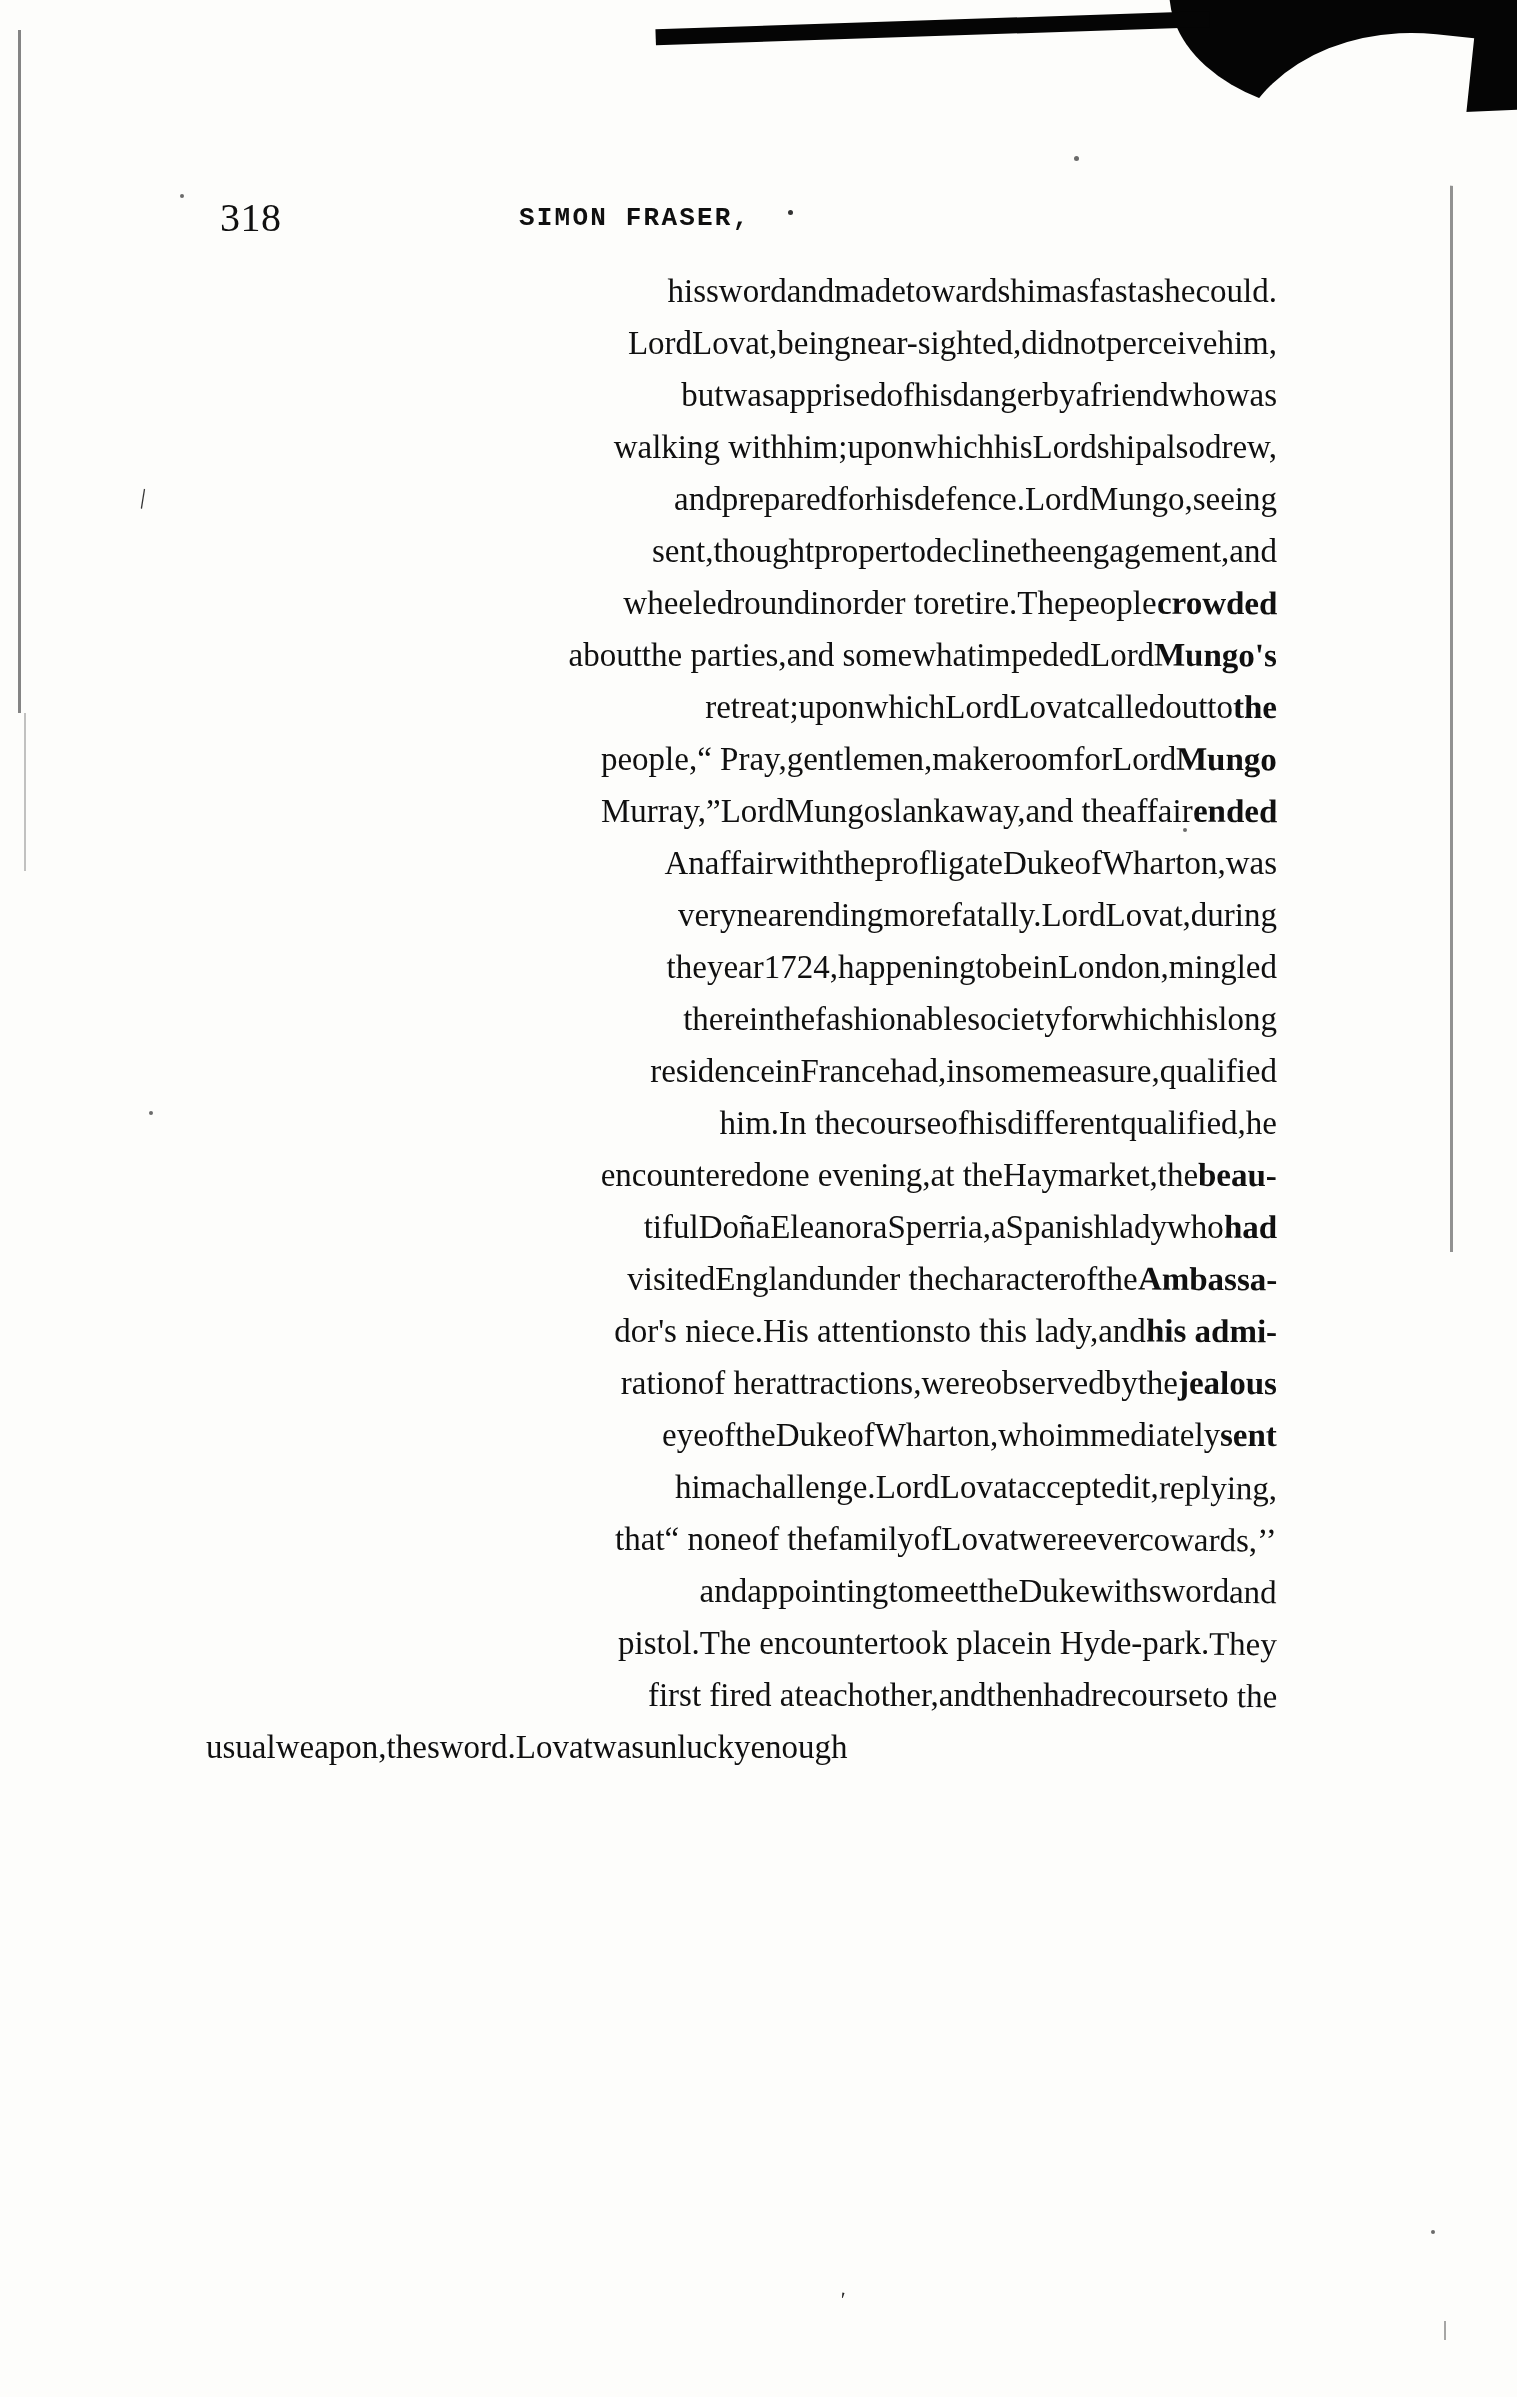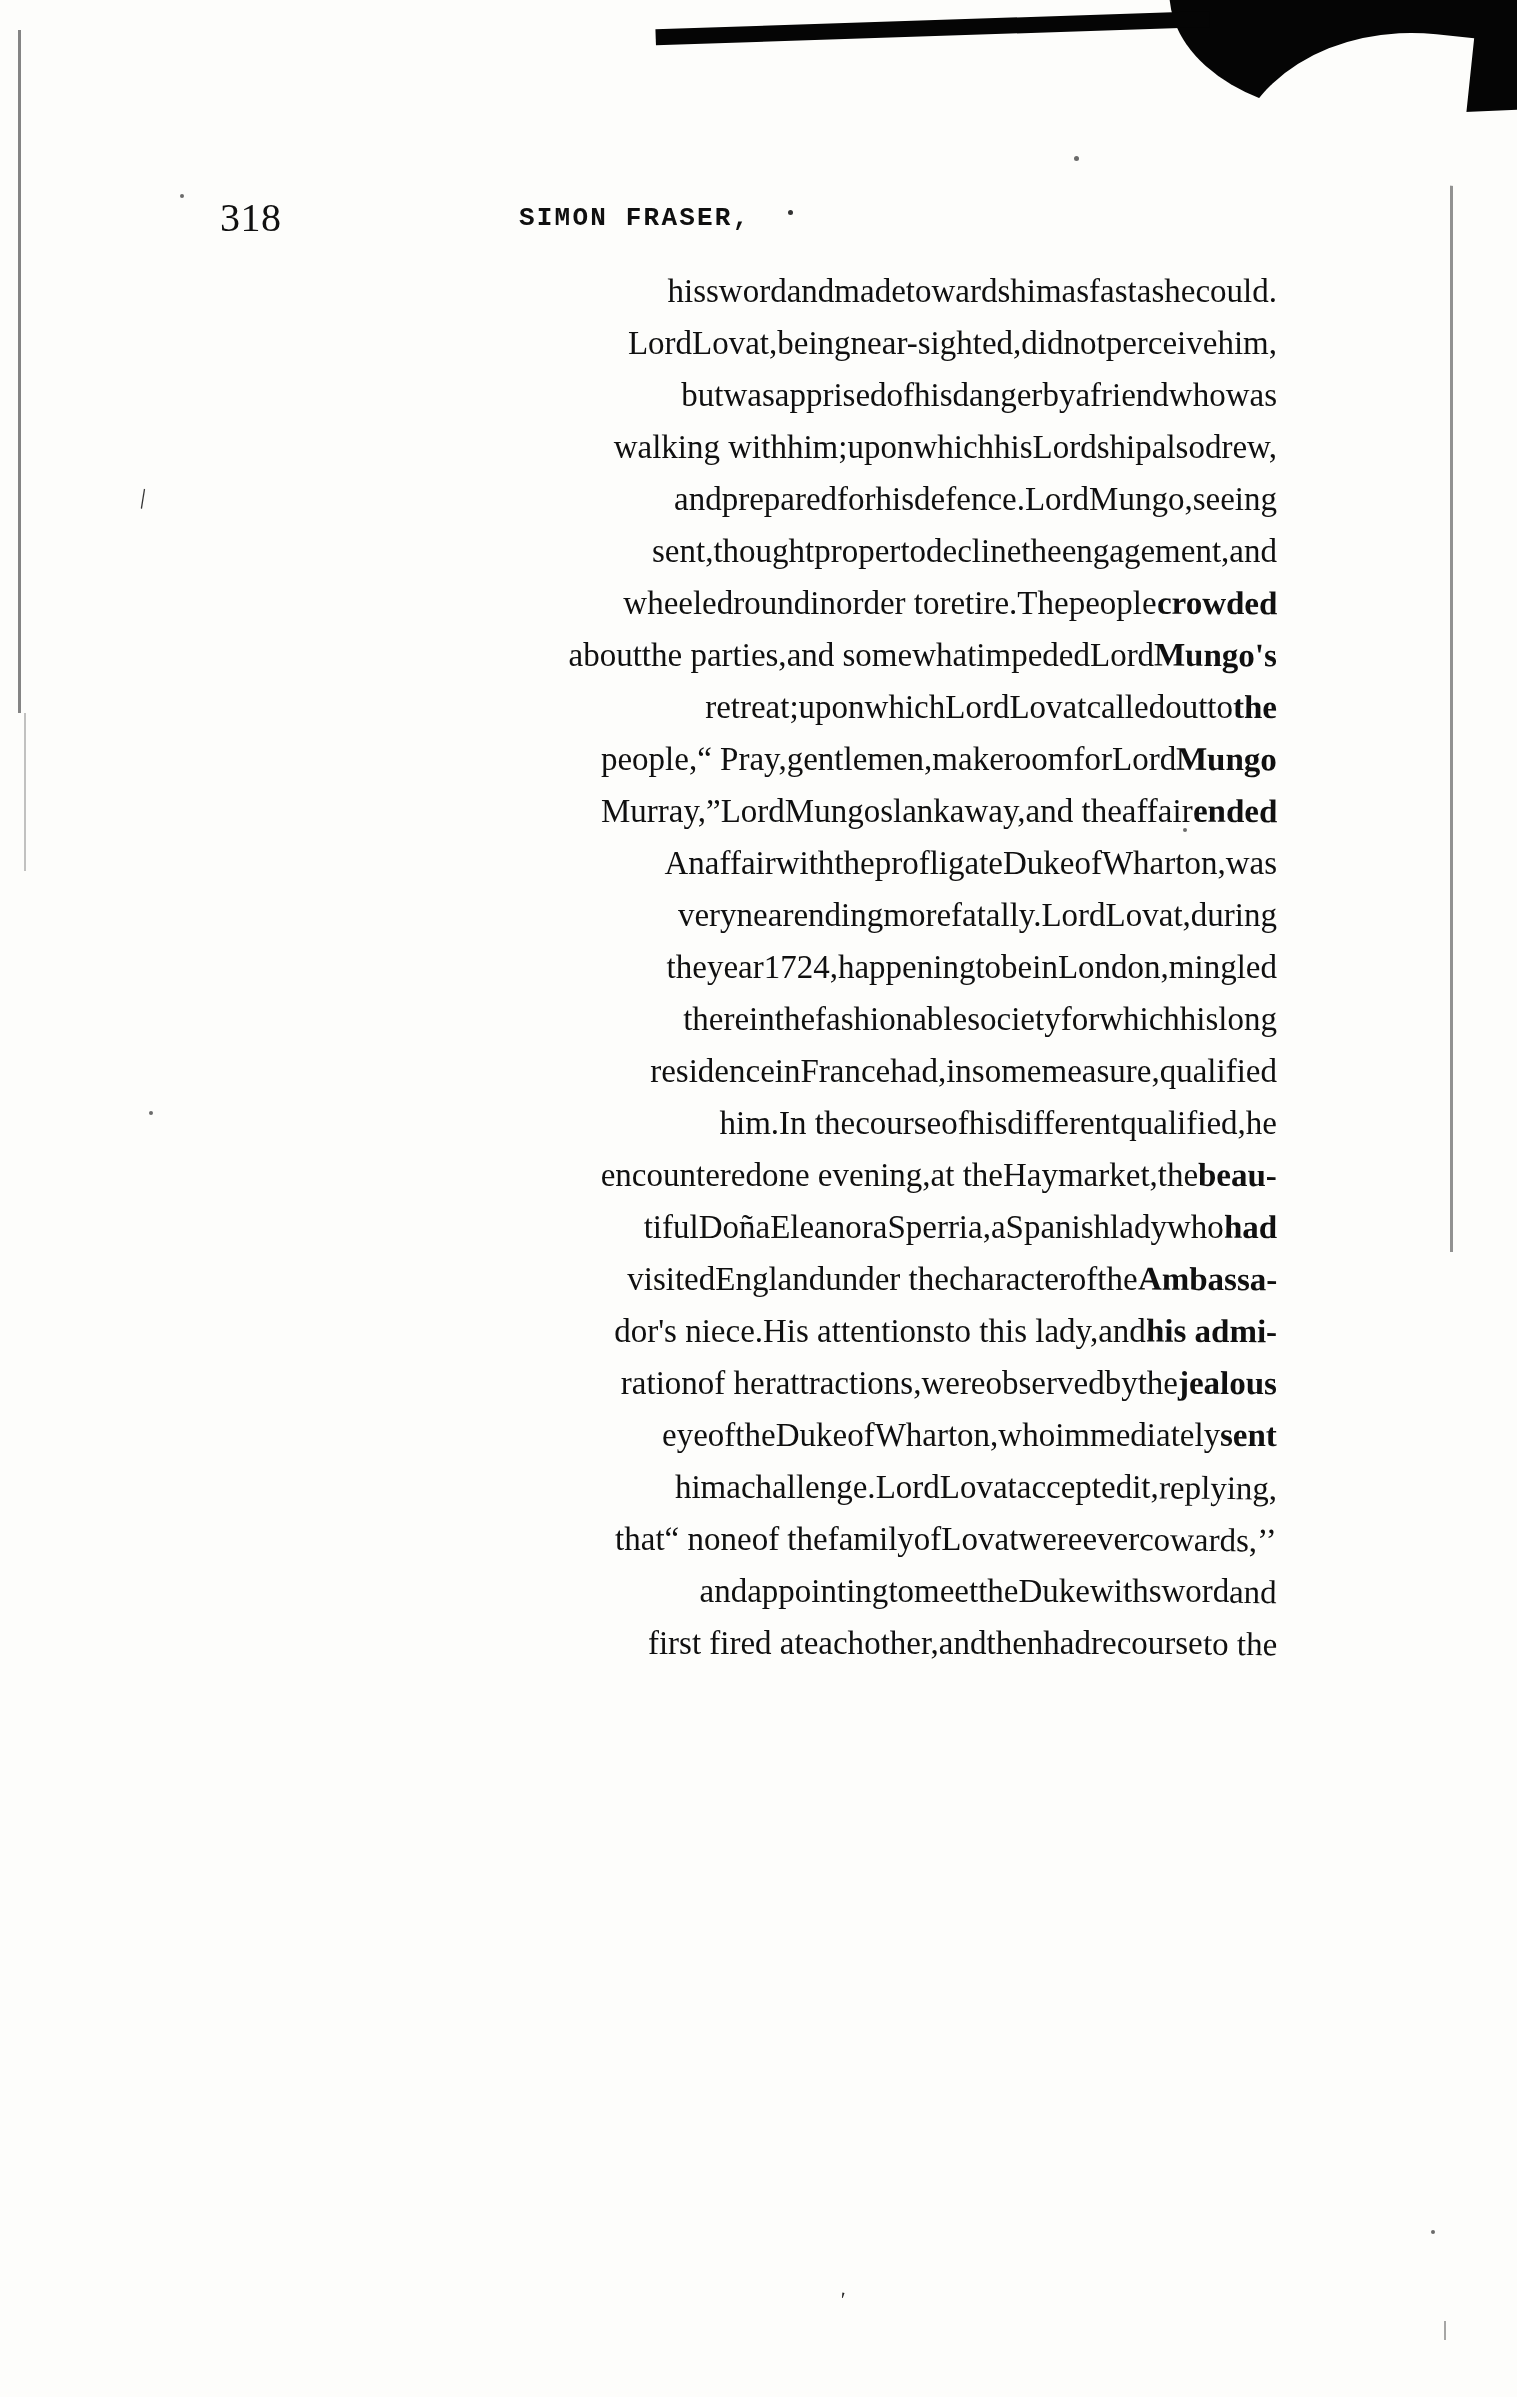--- a/index.html
+++ b/index.html
@@ -459,26 +459,34 @@
           <span>appointing</span>
           <span>to</span>
           <span>meet</span>
           <span>the</span>
           <span>Duke</span>
           <span>with</span>
           <span>sword</span>
           <span class="slant2">and</span>
         </div>
         <div class="line just">
+          <span>pistol.</span>
+          <span>The encounter</span>
+          <span>took place</span>
+          <span>in Hyde-park.</span>
+          <span class="slant2">They</span>
+        </div>
+        <div class="line just">
           <span>first fired at</span>
           <span>each</span>
           <span>other,</span>
           <span>and</span>
           <span>then</span>
           <span>had</span>
           <span>recourse</span>
           <span class="slant2">to the</span>
         </div>
+        <div class="line"><span>usual</span><span>weapon,</span><span>the</span><span>sword.</span><span>Lovat</span><span>was</span><span>unlucky</span><span>enough</span></div>
       </div>
     </div>
 
 </div>
 
 
 </body></html>

